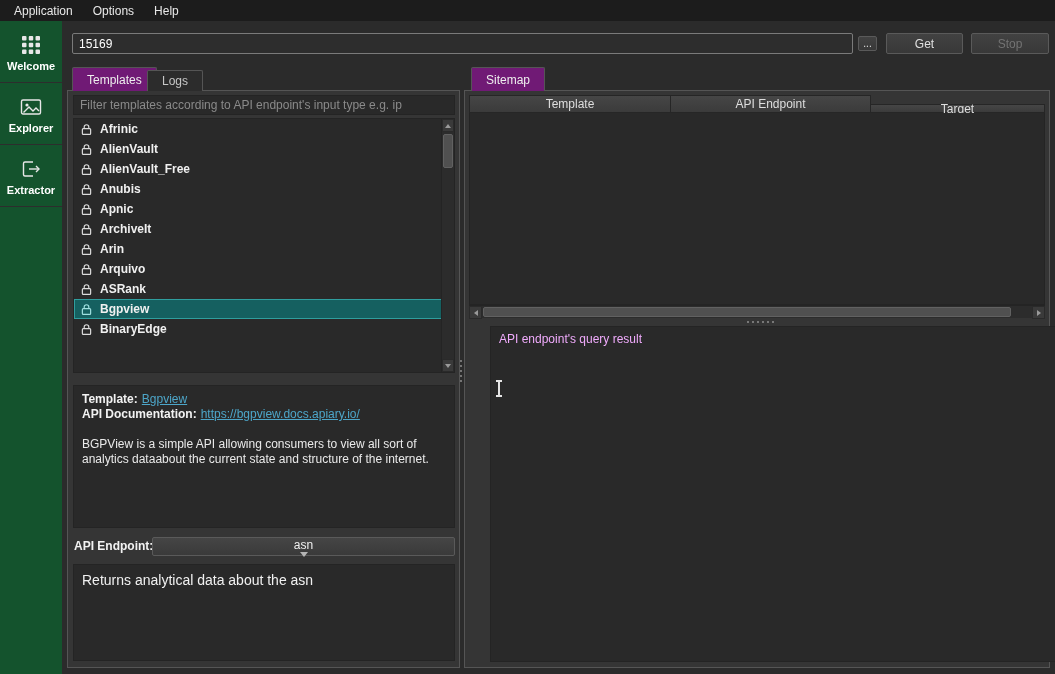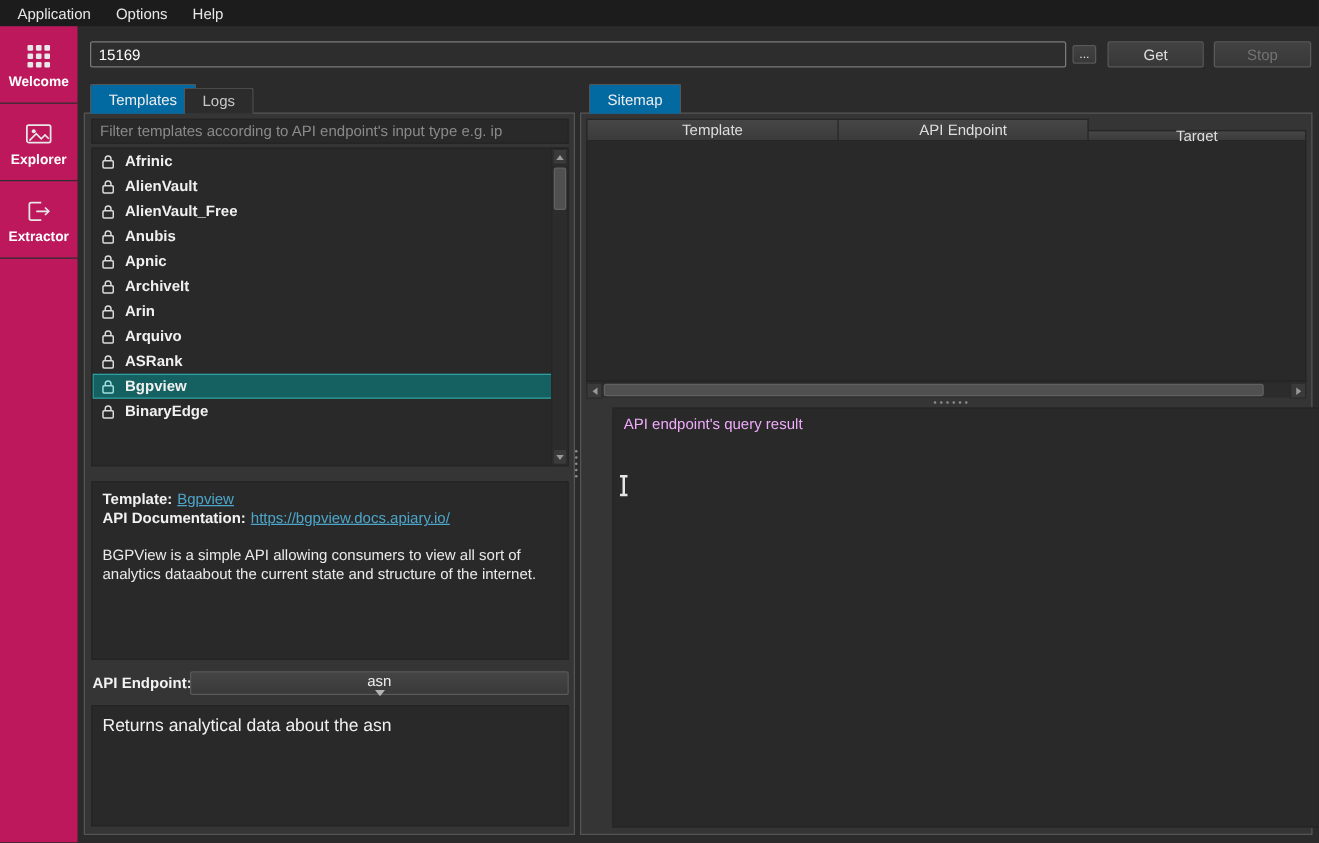--- a/index.html
+++ b/index.html
@@ -17,21 +17,21 @@
   .menubar {
     left: 0; top: 0; width: 1055px; height: 21px;
     background: #1c1c1c;
     display: flex; align-items: center; padding-left: 4px;
   }
   .menu-item { font-size: 12px; color: #e8e8e8; padding: 3px 10px; cursor: default; }
 
   
   .sidebar {
     left: 0; top: 21px; width: 62px; height: 653px;
-    background: #be185d;
+    background: #14532d;
     display: flex; flex-direction: column;
   }
   .side-item {
     display: flex; flex-direction: column; align-items: center;
     padding: 14px 0 10px; gap: 5px;
     border-bottom: 1px solid #2d2d2d;
   }
   .side-icon { color: #e8e8e8; line-height: 0; }
   .side-label { font-size: 11px; font-weight: 700; color: #ffffff; }
 
@@ -53,21 +53,21 @@
   .stop-btn { left: 971px; top: 33px; width: 78px; height: 21px; color: #737373; }
 
   
   .tab {
     top: 67px; height: 24px; z-index: 2;
     display: flex; align-items: center;
     padding: 0 14px; font-size: 12px;
     border: 1px solid #555555; border-bottom: none;
     border-radius: 2px 2px 0 0;
   }
-  .tab.active   { background: #0369a1; color: #eeeeee; }
+  .tab.active   { background: #701a75; color: #eeeeee; }
   .tab.inactive { background: #2c2c2c; color: #c7c7c7; top: 70px; height: 21px; }
 
   
   .pane {
     background: #353535; border: 1px solid #555555; z-index: 1;
   }
   .left-pane  { left: 67px;  top: 90px; width: 393px; height: 578px; }
   .right-pane { left: 464px; top: 90px; width: 586px; height: 578px; }
 
   .inner-box { background: #292929; border: 1px solid #242424; }

